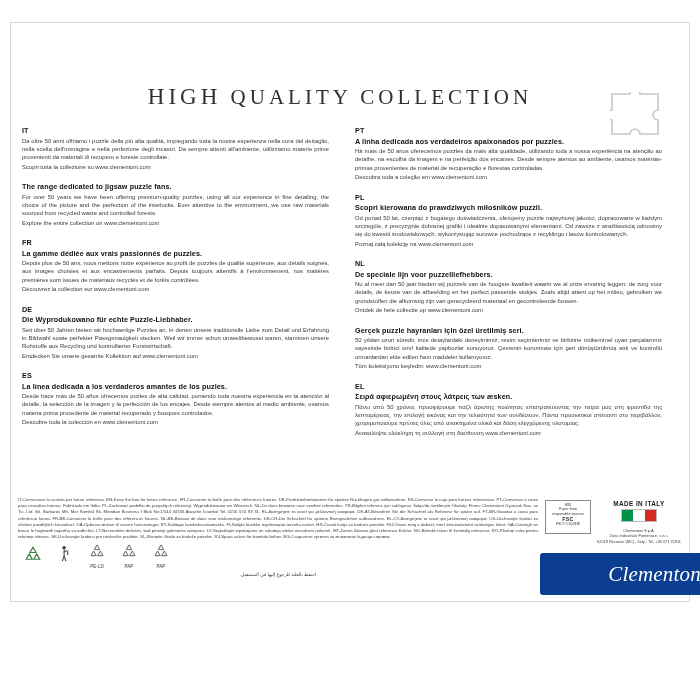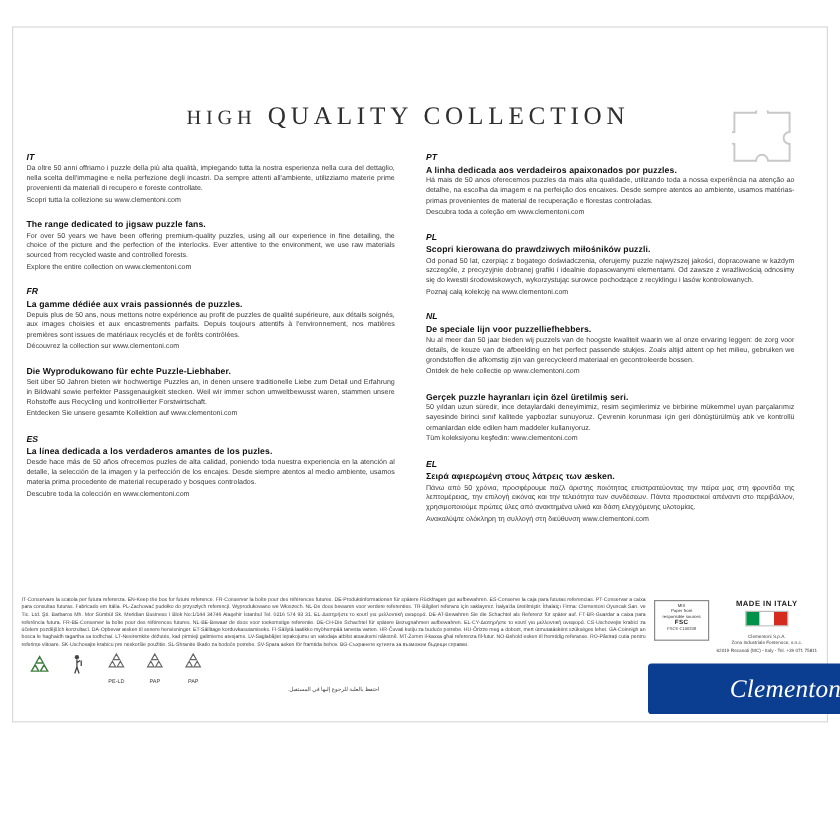--- a/index.html
+++ b/index.html
@@ -37,21 +37,21 @@
     width: 680px;
     text-align: center;
   }
   .title {
     font-family: "Liberation Serif", serif;
     font-size: 21px;
     letter-spacing: 4px;
     color: #2f2f2f;
     white-space: nowrap;
   }
-  .title .word-h { font-size: 17px; }
+  .title .word-h { font-size: 23px; }
   
   .piece {
     position: absolute;
     right: 36px;
     top: 92px;
     width: 54px;
     height: 44px;
   }
   
   .cols {
@@ -64,21 +64,21 @@
   }
   .col { width: 307px; }
   .lang-block { margin-bottom: 11px; }
   .lang-head {
     font-size: 7.2px;
     font-weight: bold;
     color: #111;
     margin-bottom: 1.5px;
     letter-spacing: 0.1px;
   }
-  .lang-head .code { color: #111; font-style: italic; }
+  .lang-head .code { color: #111; }
   .lang-body {
     font-size: 5.9px;
     line-height: 1.42;
     color: #3a3a3a;
     text-align: justify;
   }
   .lang-more {
     font-size: 5.9px;
     line-height: 1.42;
     color: #3a3a3a;
@@ -233,20 +233,23 @@
       <div class="lang-block">
         <div class="lang-head">
           <span class="code">FR</span>
         </div>
         <div class="lang-head">La gamme dédiée aux vrais passionnés de puzzles.</div>
         <div class="lang-body">Depuis plus de 50 ans, nous mettons notre expérience au profit de puzzles de qualité supérieure, aux détails soignés, aux images choisies et aux encastrements parfaits. Depuis toujours attentifs à l'environnement, nos matières premières sont issues de matériaux recyclés et de forêts contrôlées.</div>
         <div class="lang-more">Découvrez la collection sur www.clementoni.com</div>
       </div>
 
       <div class="lang-block">
+        <div class="lang-head">
+          <span class="code">DE</span>
+        </div>
         <div class="lang-head">Die Wyprodukowano für echte Puzzle-Liebhaber.</div>
         <div class="lang-body">Seit über 50 Jahren bieten wir hochwertige Puzzles an, in denen unsere traditionelle Liebe zum Detail und Erfahrung in Bildwahl sowie perfekter Passgenauigkeit stecken. Weil wir immer schon umweltbewusst waren, stammen unsere Rohstoffe aus Recycling und kontrollierter Forstwirtschaft.</div>
         <div class="lang-more">Entdecken Sie unsere gesamte Kollektion auf www.clementoni.com</div>
       </div>
 
       <div class="lang-block">
         <div class="lang-head">
           <span class="code">ES</span>
         </div>
         <div class="lang-head">La línea dedicada a los verdaderos amantes de los puzles.</div>

